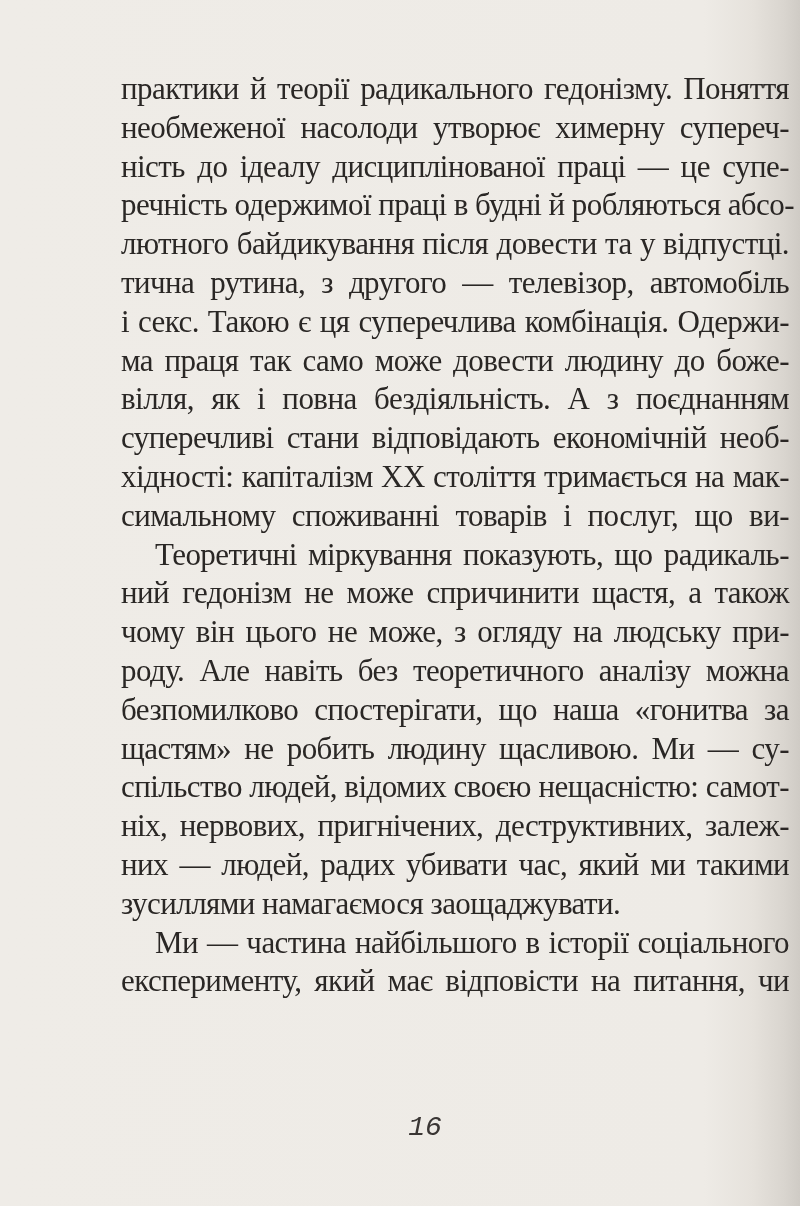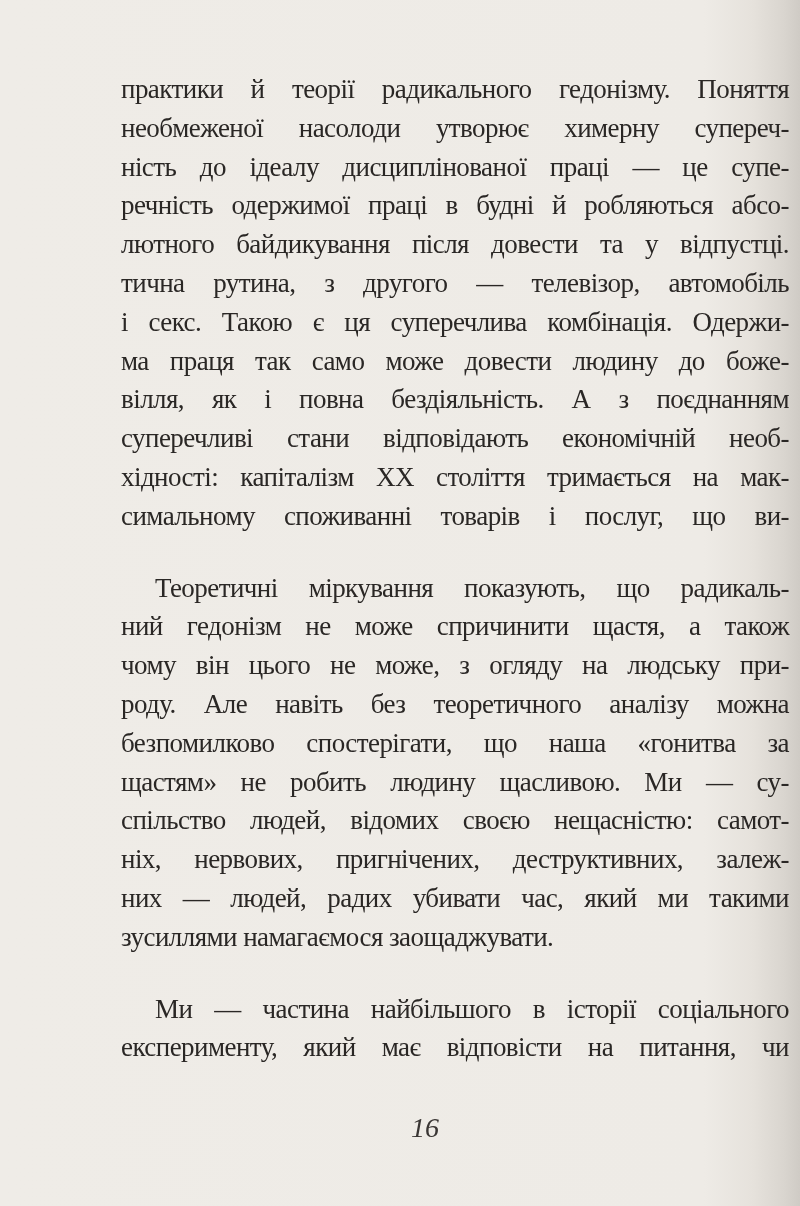--- a/index.html
+++ b/index.html
@@ -19,48 +19,47 @@
       width: 800px;
       height: 1206px;
       background: linear-gradient(to right, #efece7 0%, #eeebe6 88%, #e6e2dc 94%, #d9d5cf 98%, #cfcbc5 100%);
     }
     .text-block {
       position: absolute;
       left: 121px;
       top: 70px;
       width: 668px;
       font-family: "Liberation Serif", "DejaVu Serif", serif;
-      font-size: 27px;
+      font-size: 31px;
       line-height: 38.8px;
       color: #2a2725;
       letter-spacing: -0.55px;
     }
     .line {
       display: block;
       white-space: nowrap;
       text-align: justify;
       text-align-last: justify;
       height: 38.8px;
     }
     .line.last {
       text-align-last: left;
     }
     .line.indent {
       padding-left: 34px;
-      margin-top: 33px;
     }
     .page-number {
       position: absolute;
       left: 0;
       width: 800px;
       top: 1112px;
       text-align: center;
       padding-left: 50px;
       box-sizing: border-box;
-      font-family: Liberation Serif, serif;
+      font-family: Liberation Mono, monospace;
       font-style: italic;
       font-size: 28px;
       color: #3a3634;
     }
   </style>
 </head>
 <body>
 
 <div class="page">
   <div class="text-block">

